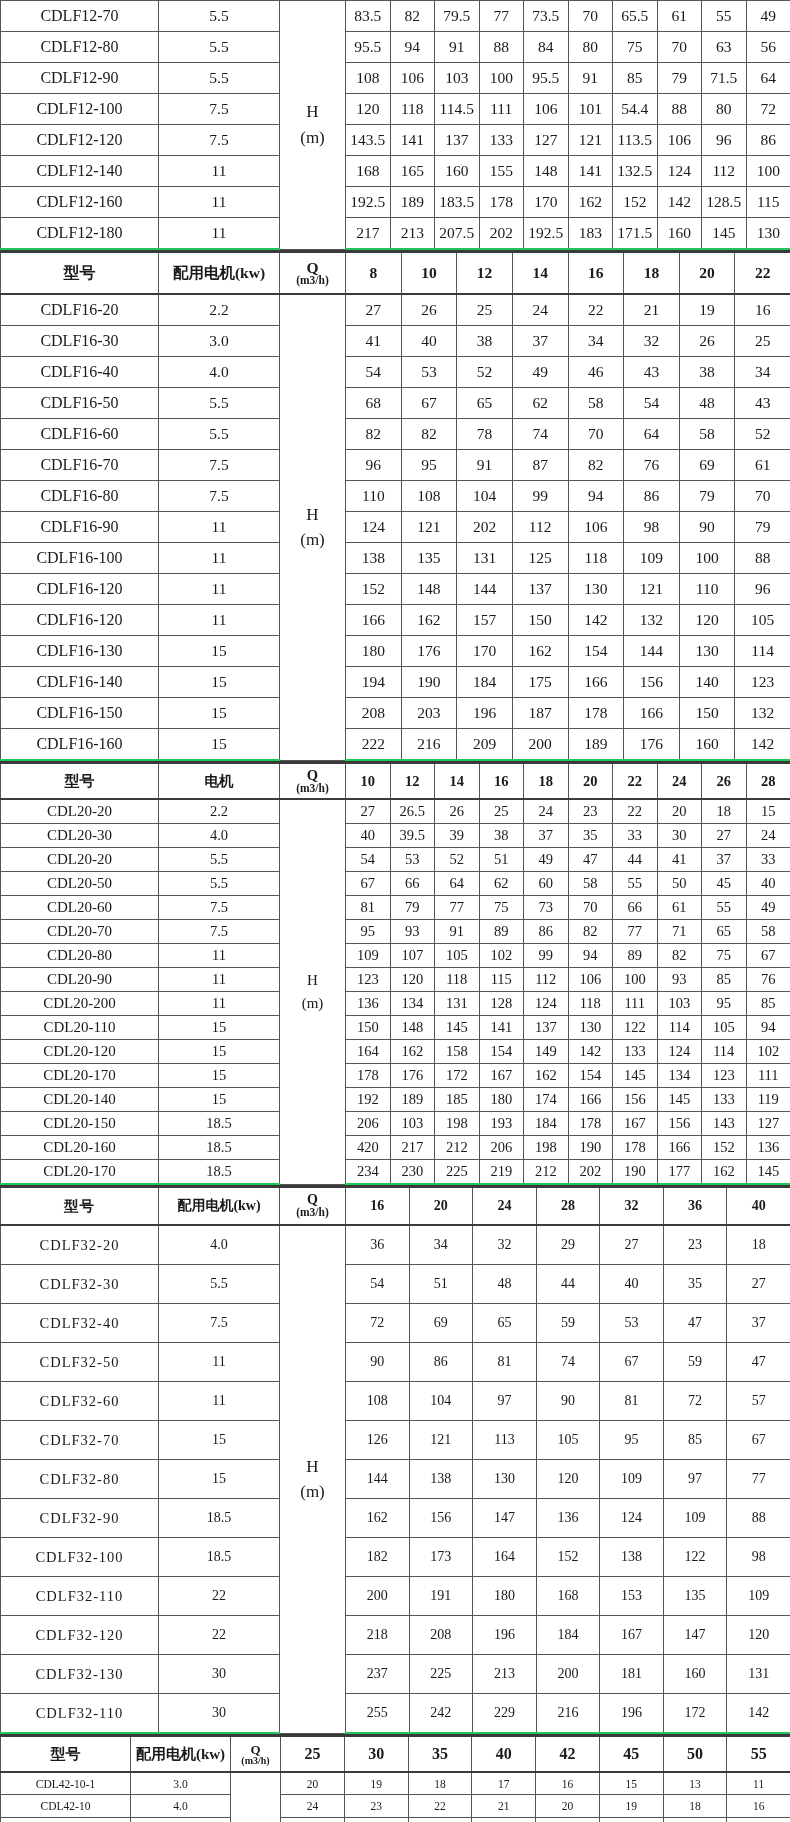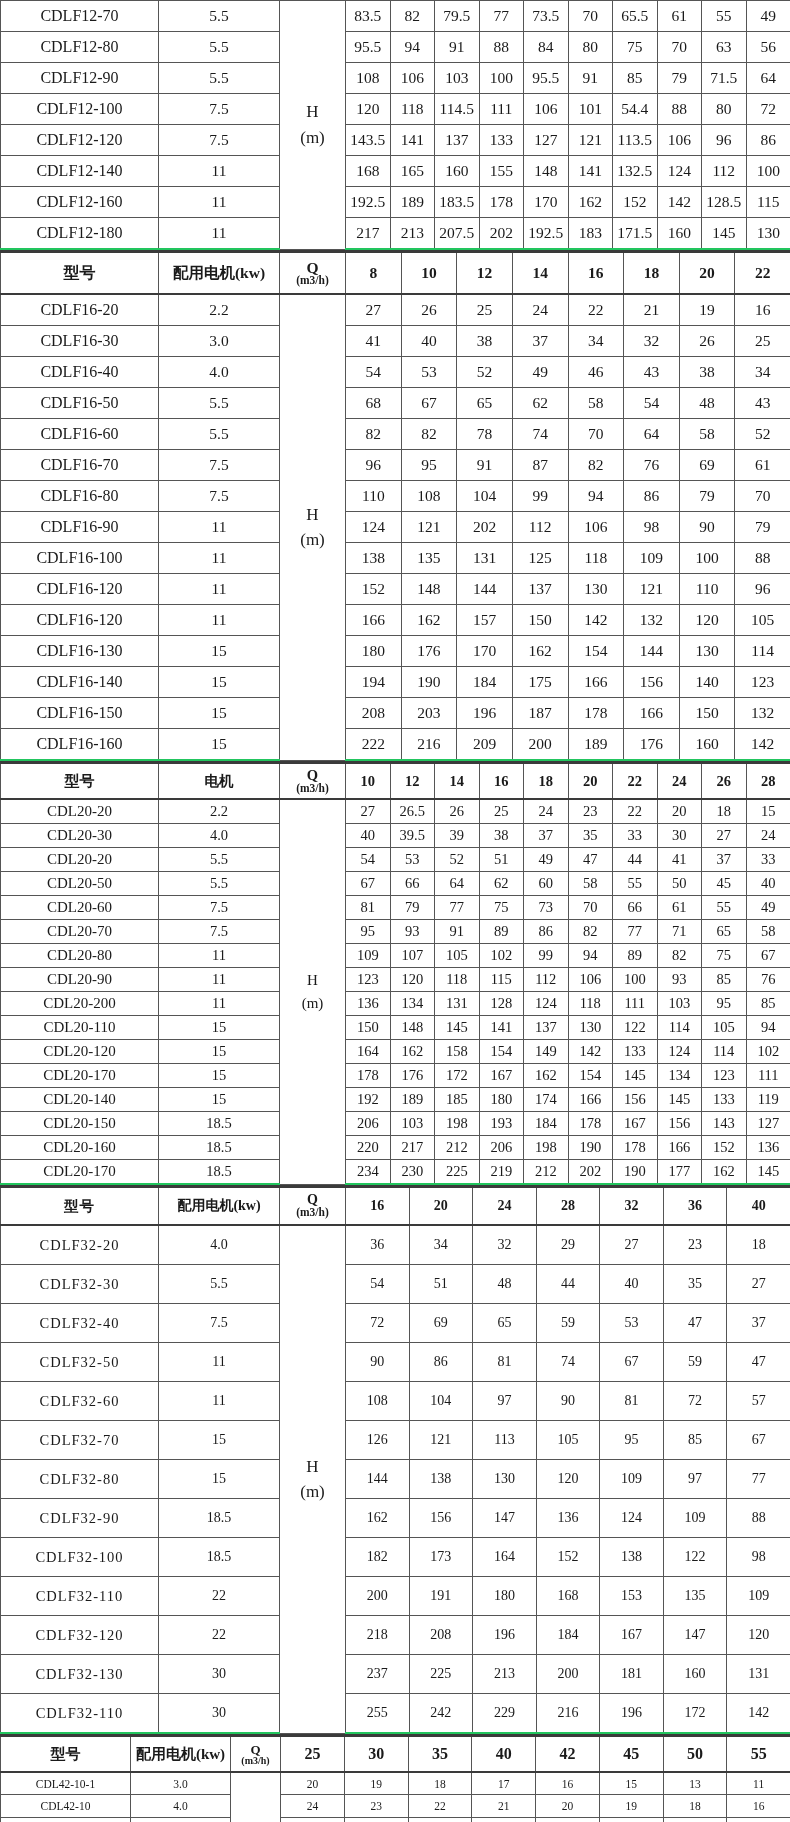--- a/index.html
+++ b/index.html
@@ -688,21 +688,21 @@
             <td class="val">184</td>
             <td class="val">178</td>
             <td class="val">167</td>
             <td class="val">156</td>
             <td class="val">143</td>
             <td class="val">127</td>
           </tr>
           <tr>
             <td class="model">CDL20-160</td>
             <td class="motor">18.5</td>
-            <td class="val">220</td>
+            <td class="val">420</td>
             <td class="val">217</td>
             <td class="val">212</td>
             <td class="val">206</td>
             <td class="val">198</td>
             <td class="val">190</td>
             <td class="val">178</td>
             <td class="val">166</td>
             <td class="val">152</td>
             <td class="val">136</td>
           </tr>

